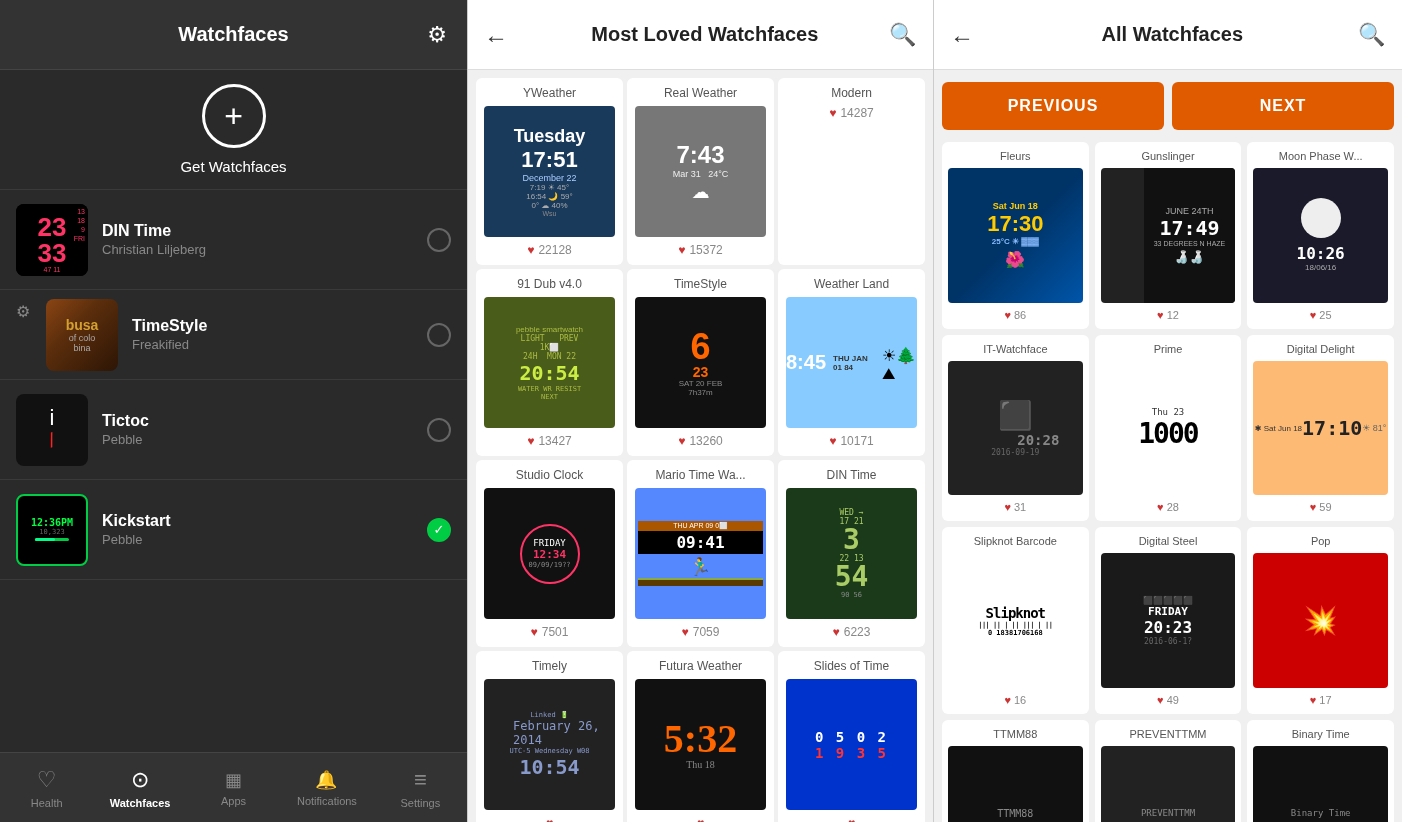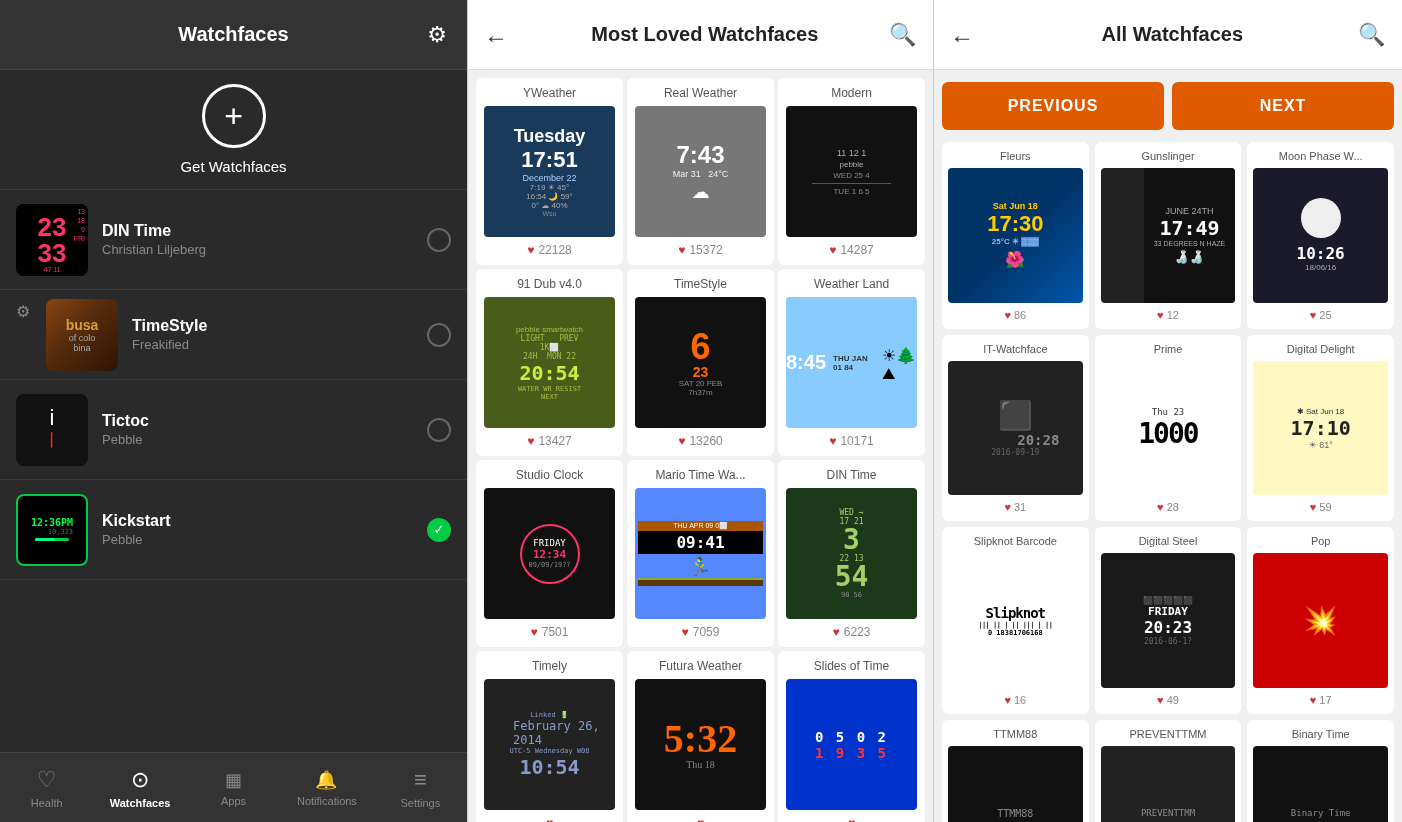--- a/index.html
+++ b/index.html
@@ -328,21 +328,21 @@
       font-size: 11px;
       color: #888;
     }
 
     
     .rt-fleurs { background: linear-gradient(135deg, #003366 50%, #0055aa 100%); color: #ffcc00; font-size: 20px; font-weight: 900; display: flex; flex-direction: column; align-items: center; justify-content: center; width: 100%; height: 100%; }
     .rt-gunslinger { background: #111; color: #eee; font-size: 10px; display: flex; flex-direction: column; align-items: center; justify-content: center; width: 100%; height: 100%; margin-left: 43px; }
     .rt-moonphase { background: #1a1a2a; display: flex; flex-direction: column; align-items: center; justify-content: center; width: 100%; height: 100%; color: #fff; }
     .rt-itwatchface { background: #222; display: flex; align-items: center; justify-content: center; width: 100%; height: 100%; color: #888; font-size: 10px; }
     .rt-prime { background: #fff; display: flex; align-items: center; justify-content: center; width: 100%; height: 100%; color: #000; }
-    .rt-digitaldelight { background: #fef9c3; display: flex; flex-direction: column; align-items: center; justify-content: center; width: 100%; height: 100%; color: #222; }
+    .rt-digitaldelight { background: #fdba74; display: flex; flex-direction: row; align-items: center; justify-content: center; width: 100%; height: 100%; color: #222; }
     .rt-slipknot { background: #fff; display: flex; align-items: center; justify-content: center; width: 100%; height: 100%; color: #000; font-size: 8px; font-weight: 900; font-family: monospace; }
     .rt-digitalsteel { background: #1a1a1a; display: flex; flex-direction: column; align-items: center; justify-content: center; width: 100%; height: 100%; color: #fff; }
     .rt-pop { background: #cc0000; display: flex; align-items: center; justify-content: center; width: 100%; height: 100%; }
 
     
     .watchfaces-grid::-webkit-scrollbar,
     .right-content::-webkit-scrollbar { display: none; }
   </style>
 </head>
 <body>
@@ -407,21 +407,21 @@
         <div class="wf-name">Tictoc</div>
         <div class="wf-author">Pebble</div>
       </div>
       <div class="wf-radio"></div>
     </div>
 
     <div class="wf-item">
       <div class="wf-thumb wf-thumb-kickstart">
         <div style="text-align:center;">
           <div style="color:#00ff44;font-size:10px;font-weight:900;font-family:monospace;">12:36PM</div>
-          <div style="color:#666;font-size:7px;font-family:monospace;text-align:right;">10,323</div>
+          <div style="color:#666;font-size:7px;font-family:monospace;">10,323</div>
           <div style="width:80%;height:3px;background:#00cc44;margin:2px auto;border-radius:2px;position:relative;">
               <div style="position:absolute;left:0;top:0;width:60%;height:100%;background:#00ff88;border-radius:2px;"></div>
             </div>
         </div>
       </div>
       <div class="wf-info">
         <div class="wf-name">Kickstart</div>
         <div class="wf-author">Pebble</div>
       </div>
       <div class="wf-radio checked"></div>
@@ -490,31 +490,20 @@
         </div>
       </div>
       <div class="wf-card-likes">
         <span class="heart">♥</span>
         <span>15372</span>
       </div>
     </div>
 
     <div class="wf-card">
       <div class="wf-card-name">Modern</div>
-      <div class="wf-card-img">
-        <div style="background:#111;width:100%;height:100%;display:flex;flex-direction:column;align-items:center;justify-content:center;color:#fff;">
-          <div style="font-size:9px;color:#aaa;">11 12 1</div>
-          <div style="display:flex;align-items:center;gap:4px;margin:2px 0;">
-            <span style="font-size:8px;color:#aaa;">pebble</span>
-          </div>
-          <div style="font-size:8px;color:#888;">WED 25 4</div>
-          <div style="width:60%;height:1px;background:#555;margin:3px 0;"></div>
-          <div style="font-size:8px;color:#888;">TUE 1 6 5</div>
-        </div>
-      </div>
       <div class="wf-card-likes">
         <span class="heart">♥</span>
         <span>14287</span>
       </div>
     </div>
 
     <div class="wf-card">
       <div class="wf-card-name">91 Dub v4.0</div>
       <div class="wf-card-img">
         <div style="background:#4a5c1a;width:100%;height:100%;display:flex;flex-direction:column;align-items:center;justify-content:center;padding:4px;">

